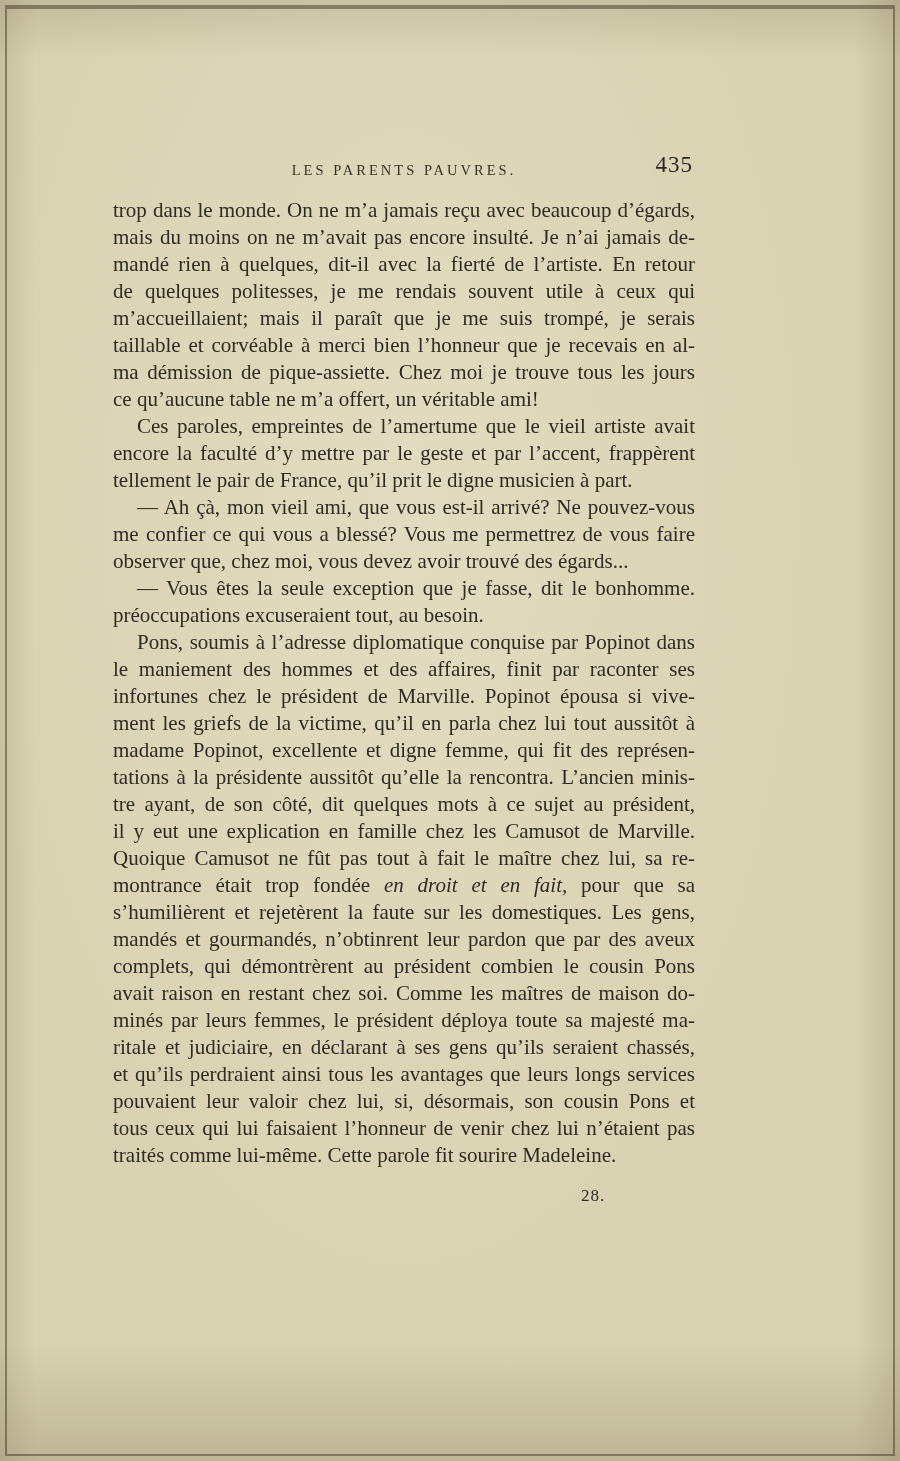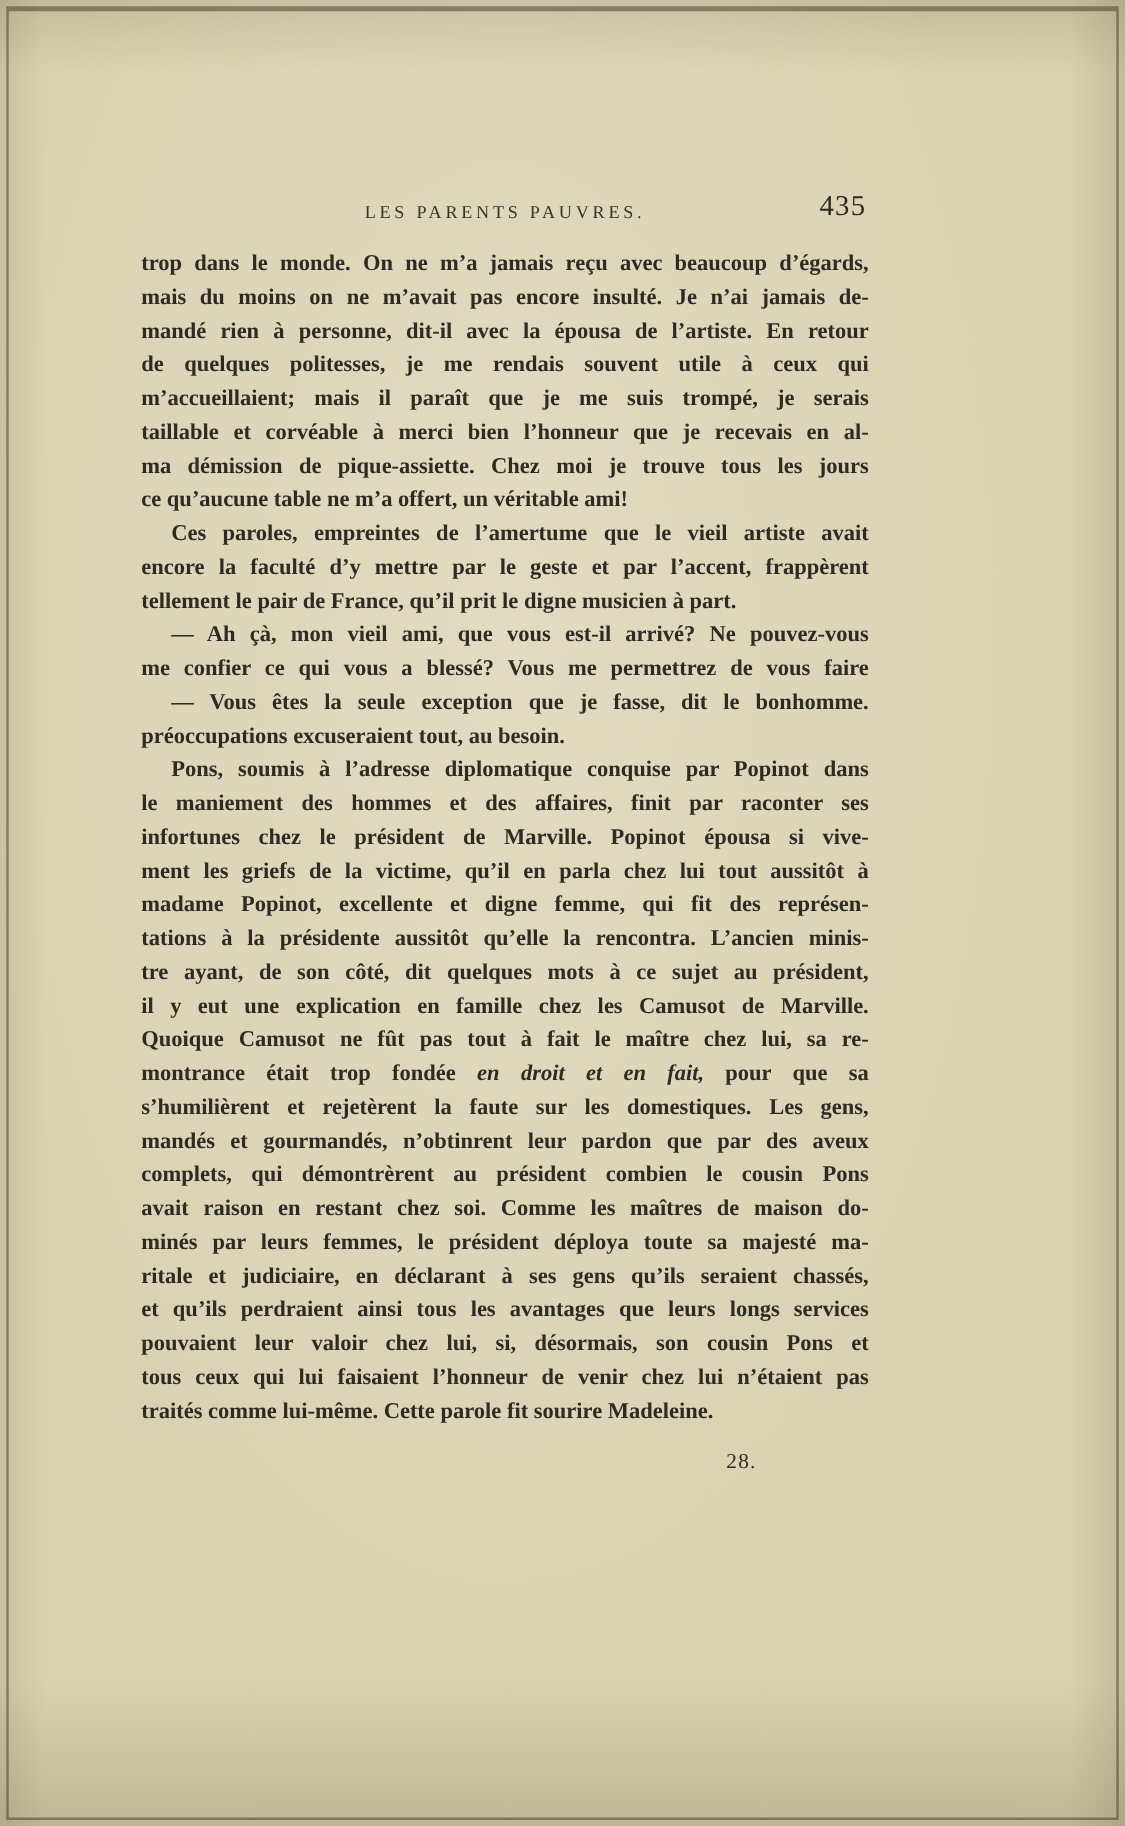--- a/index.html
+++ b/index.html
@@ -49,24 +49,23 @@
   }
   .page-num{
     position:absolute;
     right:2px; top:0;
     font-size:23px;
     letter-spacing:1px;
     color:#2c2922;
   }
   .text-block{
     margin-top:9px;
-    font-size:18px;
+    font-size:21px;
     line-height:27px;
     color:var(--ink);
-    font-weight:bold;
   }
   .para{margin:0;}
   .line{
     text-align:justify;
     text-align-last:justify;
     white-space:normal;
   }
   .line.last{
     text-align:center;
     text-align-last:left;
@@ -91,35 +90,36 @@
   <div class="frame"></div>
   <div class="page-inner">
     <div class="running-head">
       <span class="running-title">LES PARENTS PAUVRES.</span>
       <span class="page-num">435</span>
     </div>
     <div class="text-block" id="text-block">
         <div class="para">
           <div class="line">trop dans le monde. On ne m’a jamais reçu avec beaucoup d’égards,</div>
           <div class="line">mais du moins on ne m’avait pas encore insulté. Je n’ai jamais de-</div>
-          <div class="line">mandé rien à personne, dit-il avec la épousa de l’artiste. En retour</div>
+          <div class="line">mandé rien à quelques, dit-il avec la fierté de l’artiste. En retour</div>
           <div class="line">de quelques politesses, je me rendais souvent utile à ceux qui</div>
           <div class="line">m’accueillaient; mais il paraît que je me suis trompé, je serais</div>
           <div class="line">taillable et corvéable à merci bien l’honneur que je recevais en al-</div>
           <div class="line">ma démission de pique-assiette. Chez moi je trouve tous les jours</div>
           <div class="line last">ce qu’aucune table ne m’a offert, un véritable ami!</div>
         </div>
         <div class="para">
           <div class="line first">Ces paroles, empreintes de l’amertume que le vieil artiste avait</div>
           <div class="line">encore la faculté d’y mettre par le geste et par l’accent, frappèrent</div>
           <div class="line last">tellement le pair de France, qu’il prit le digne musicien à part.</div>
         </div>
         <div class="para">
           <div class="line first">— Ah çà, mon vieil ami, que vous est-il arrivé? Ne pouvez-vous</div>
           <div class="line">me confier ce qui vous a blessé? Vous me permettrez de vous faire</div>
+          <div class="line last">observer que, chez moi, vous devez avoir trouvé des égards...</div>
         </div>
         <div class="para">
           <div class="line first">— Vous êtes la seule exception que je fasse, dit le bonhomme.</div>
           <div class="line last">préoccupations excuseraient tout, au besoin.</div>
         </div>
         <div class="para">
           <div class="line first">Pons, soumis à l’adresse diplomatique conquise par Popinot dans</div>
           <div class="line">le maniement des hommes et des affaires, finit par raconter ses</div>
           <div class="line">infortunes chez le président de Marville. Popinot épousa si vive-</div>
           <div class="line">ment les griefs de la victime, qu’il en parla chez lui tout aussitôt à</div>

